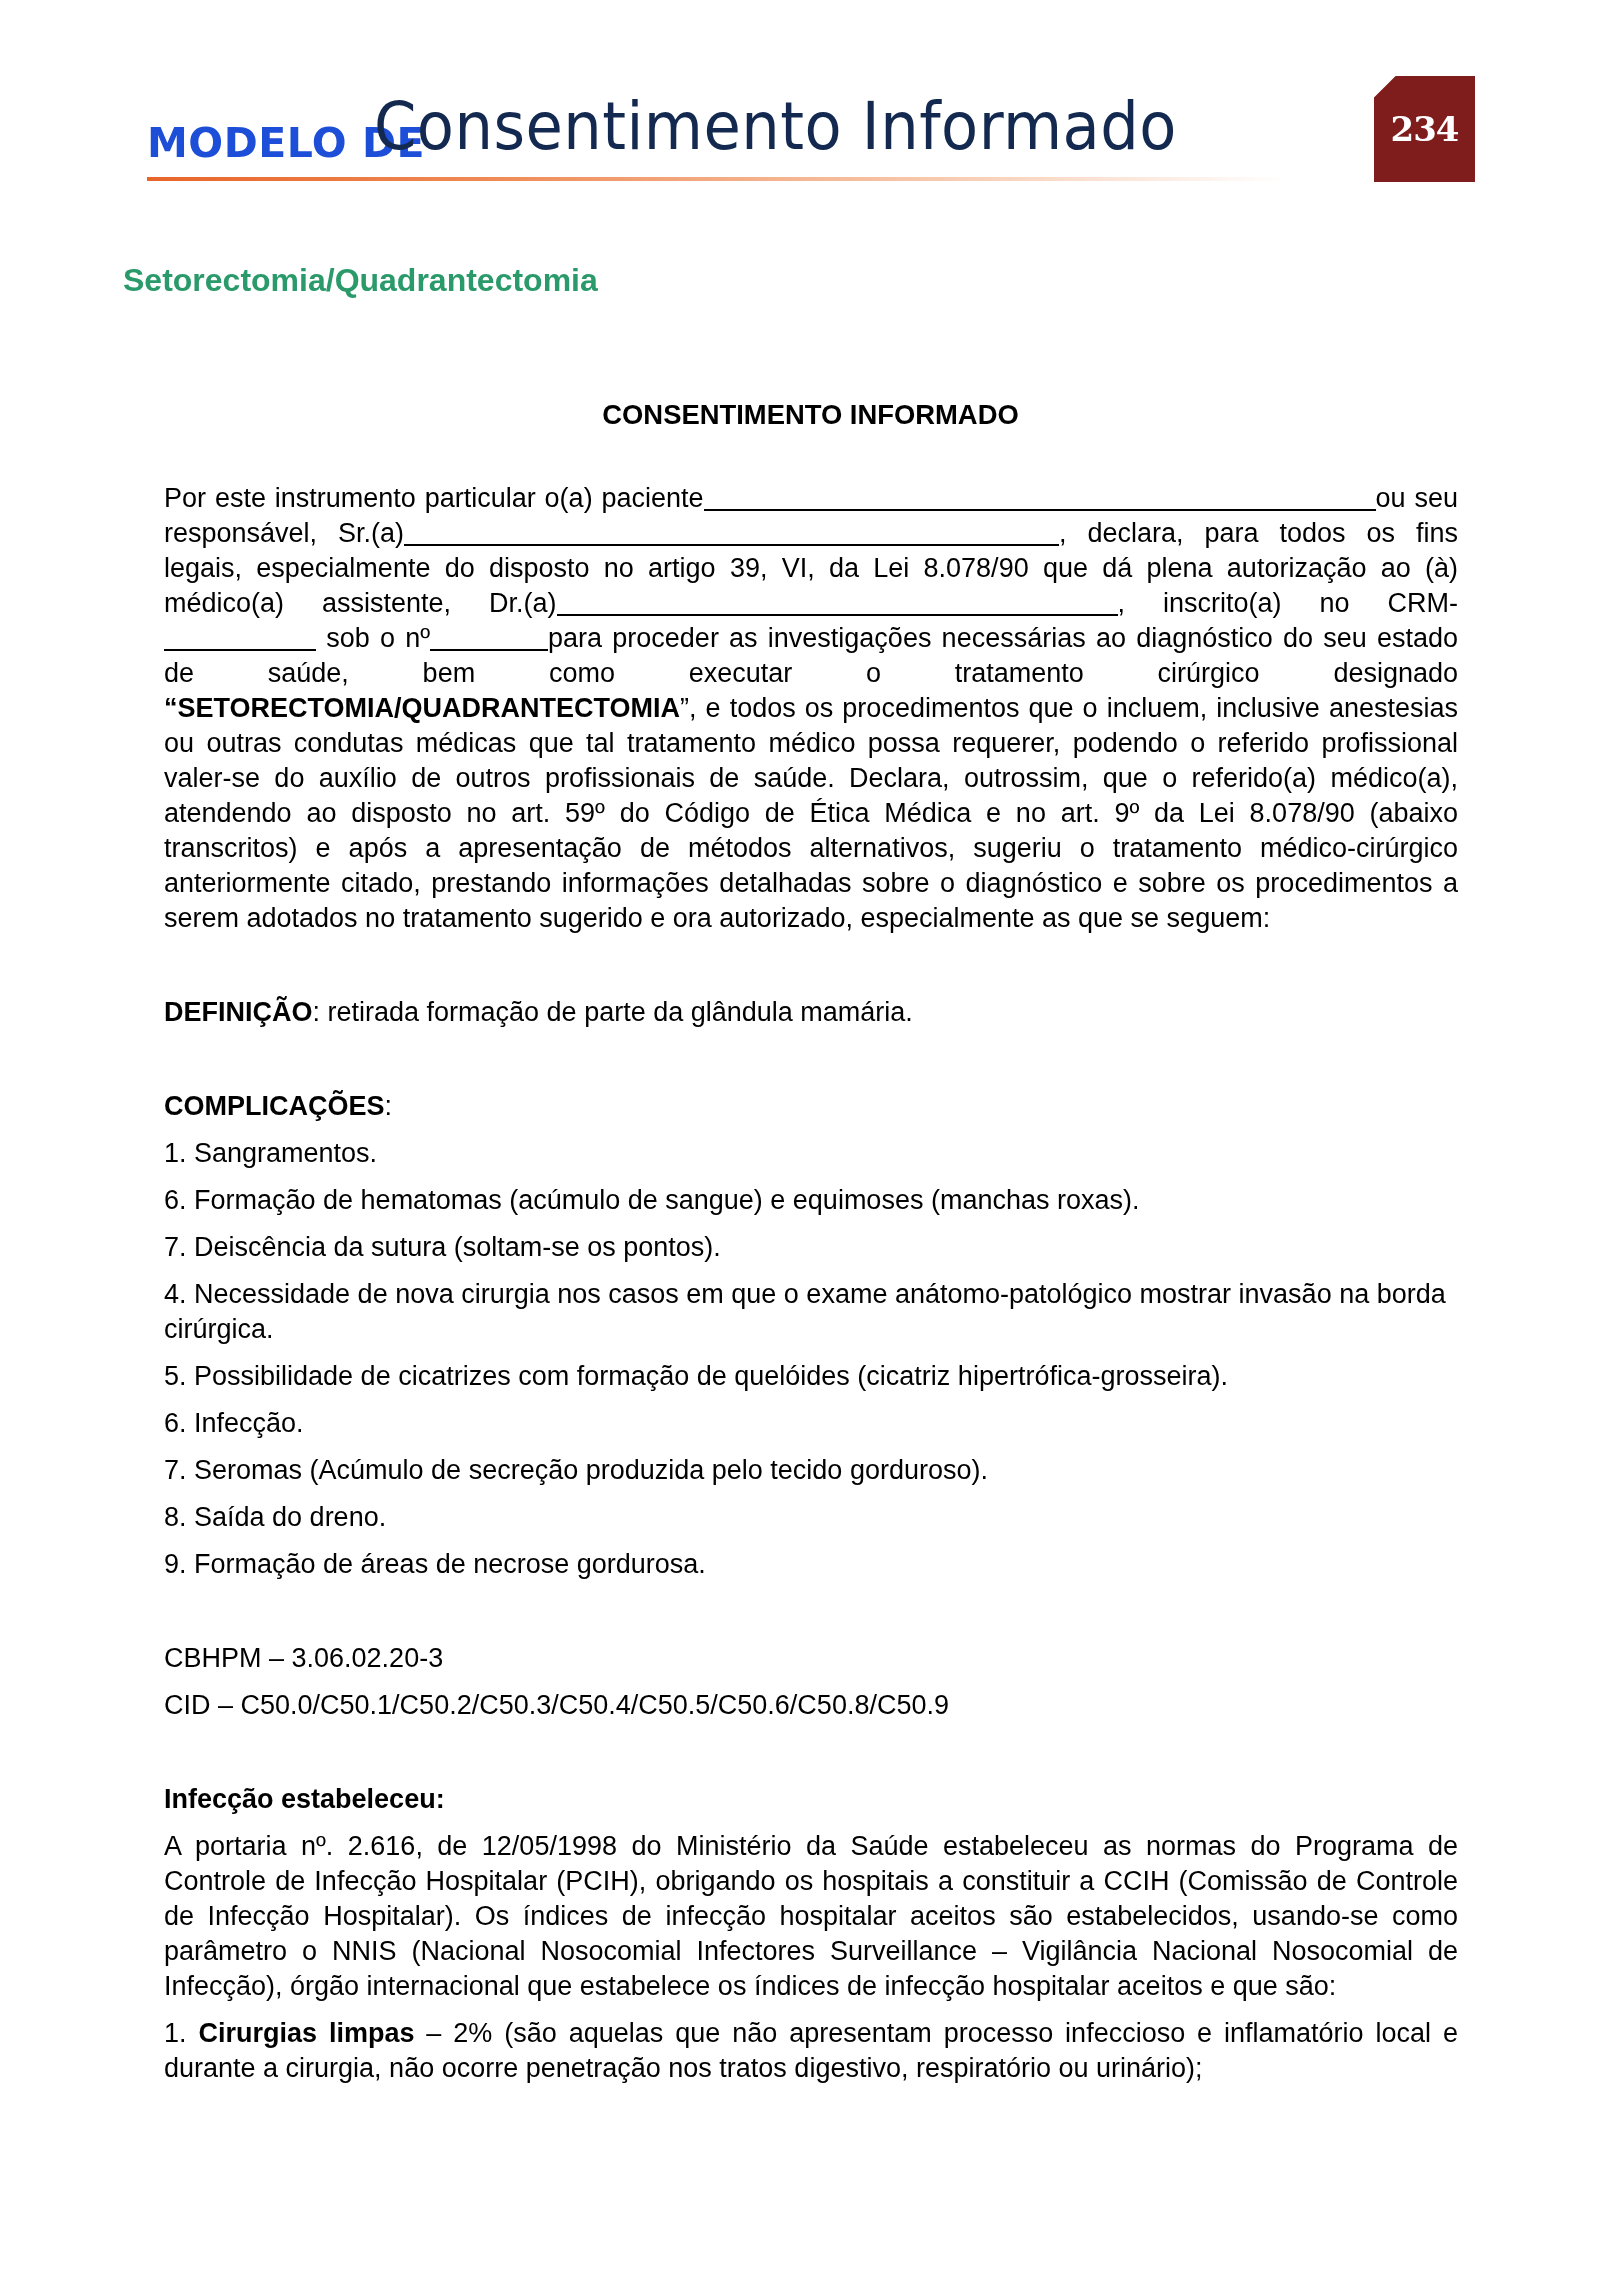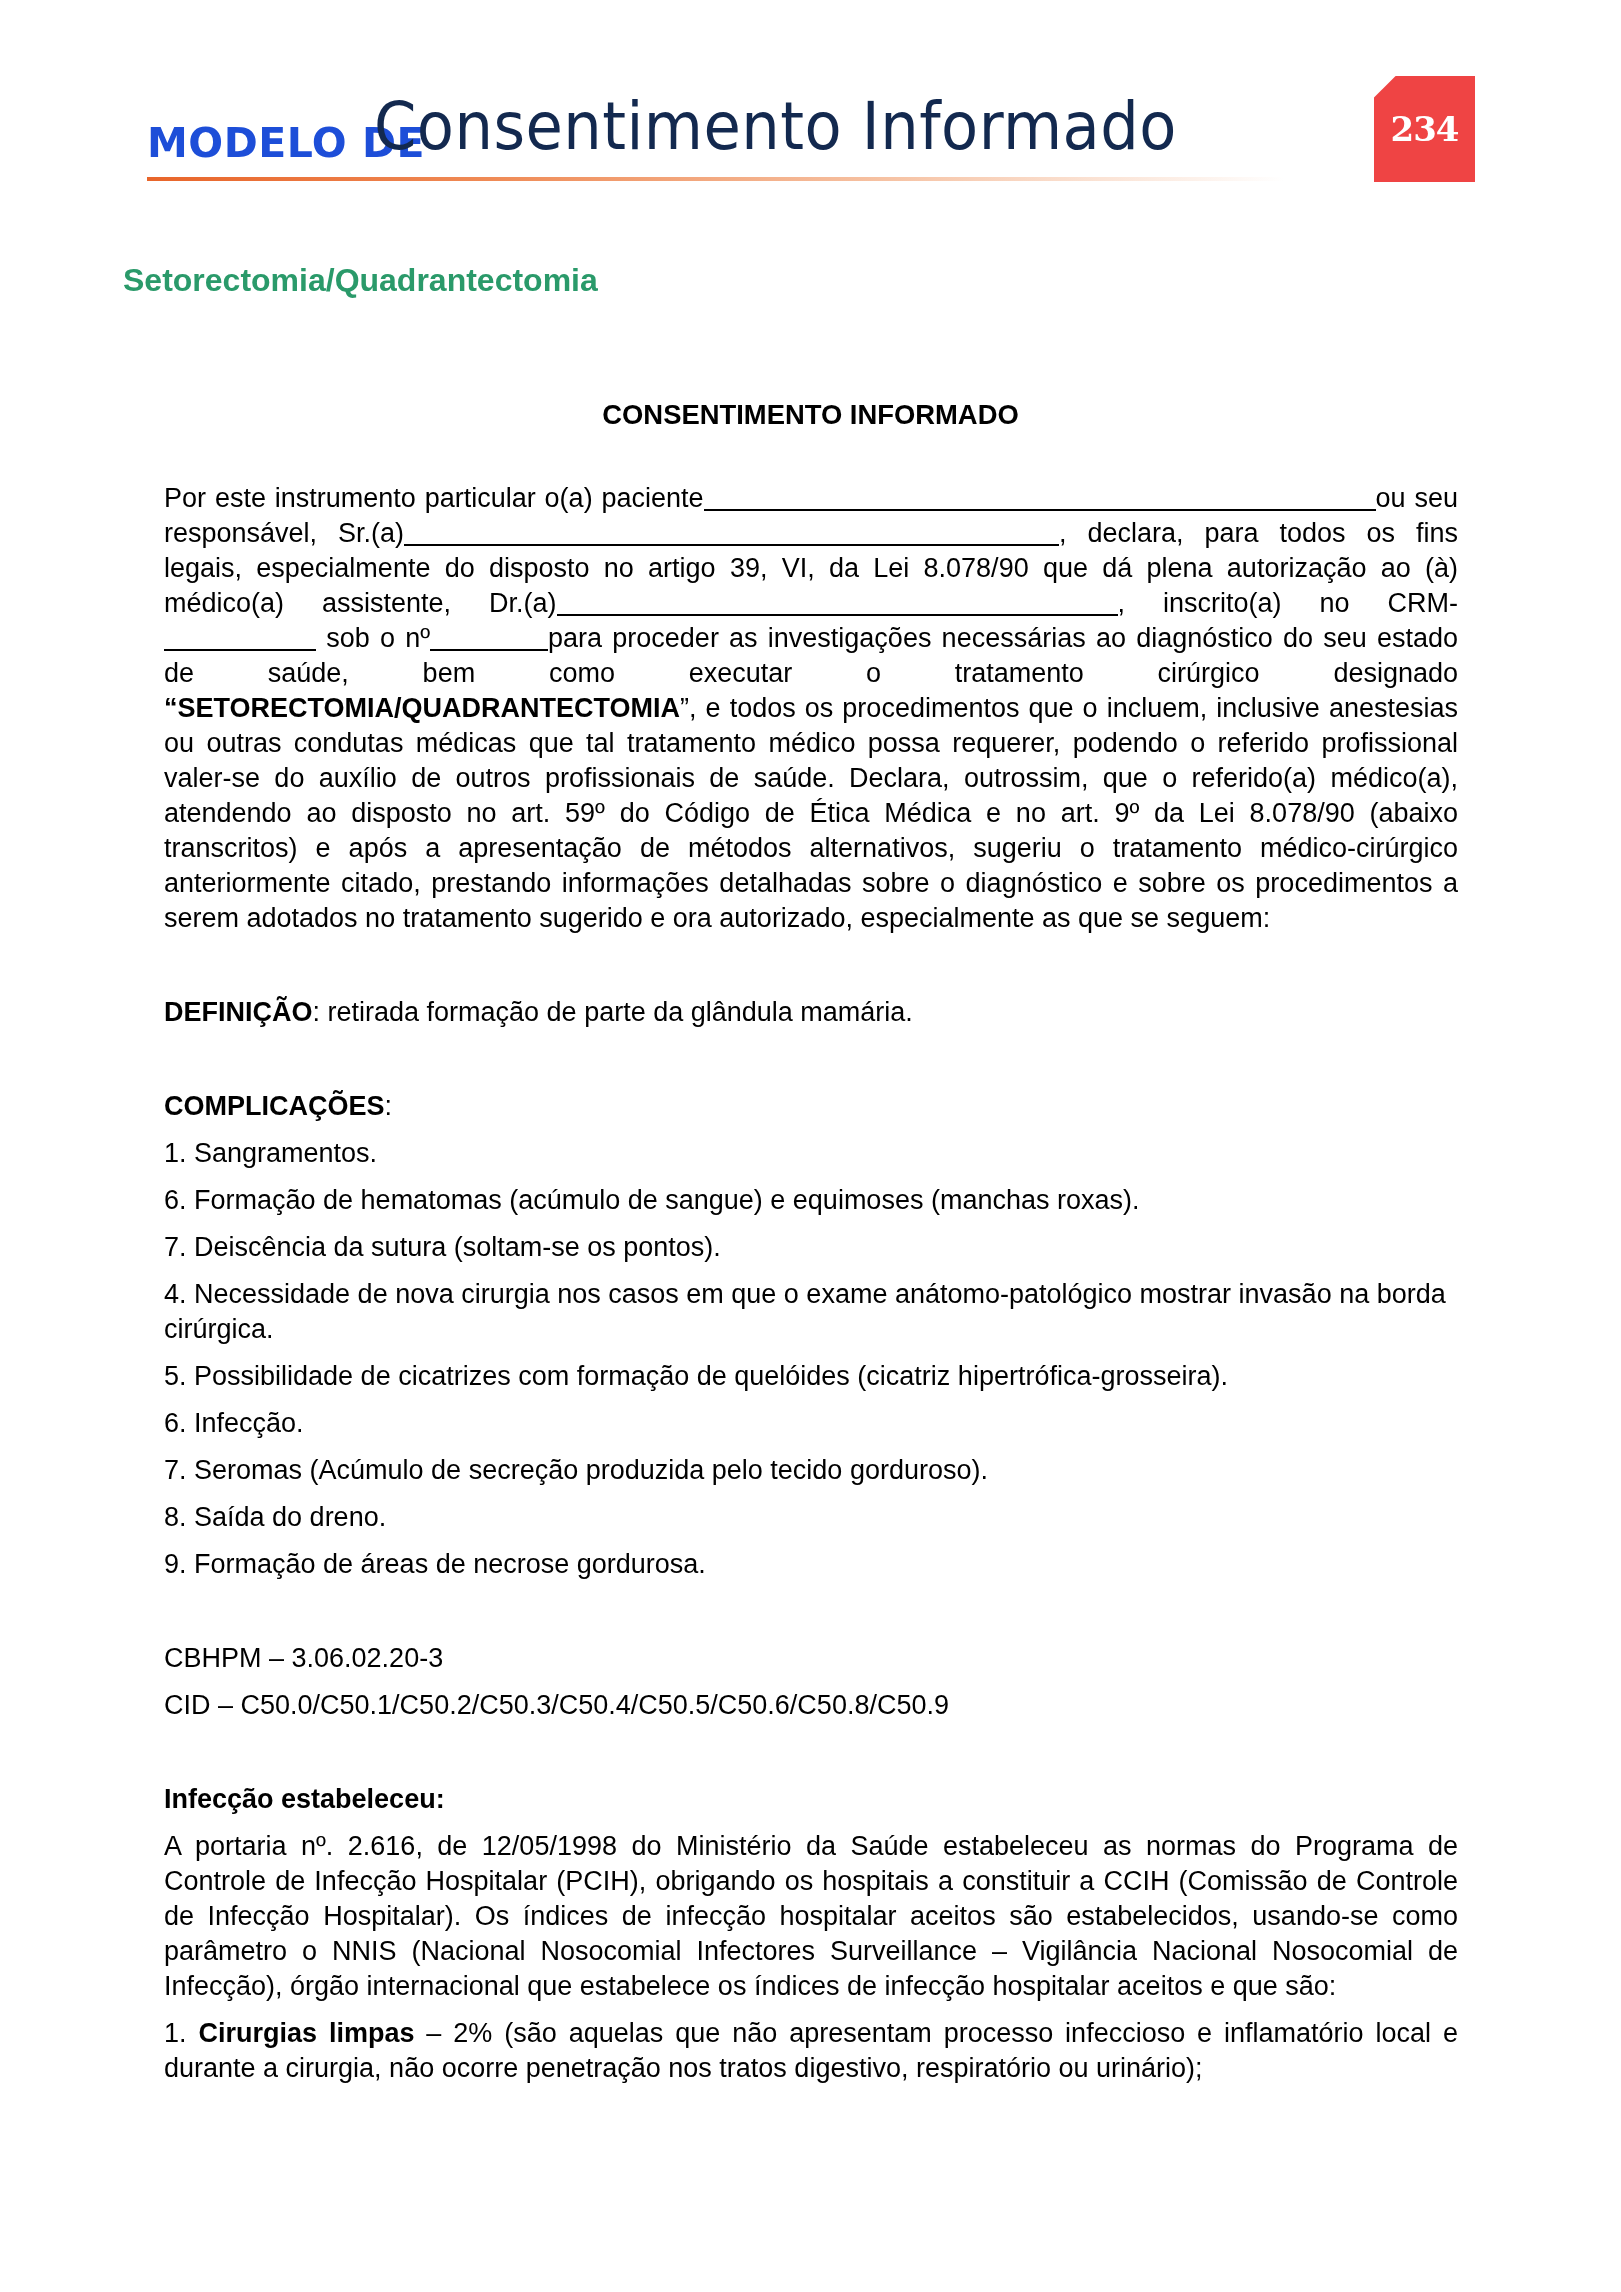--- a/index.html
+++ b/index.html
@@ -2,21 +2,21 @@
 <html><head>
   <meta charset="utf-8">
   <style>
     html, body { margin: 0; padding: 0; background: #ffffff; }
     body { width: 1621px; height: 2293px; position: relative; overflow: hidden; font-family: "Liberation Sans", sans-serif; color: #000; }
 
     .header { position: absolute; left: 0; top: 0; width: 1621px; height: 196px; }
     .header-prefix { position: absolute; left: 147px; top: 123px; font-family: "DejaVu Sans", sans-serif; font-weight: bold; font-size: 41px; letter-spacing: 0.5px; color: #1d4ed8; line-height: 1; }
     .header-title { position: absolute; left: 374px; top: 94px; font-family: "DejaVu Sans", sans-serif; font-size: 66px; font-weight: normal; color: #13294f; line-height: 1; letter-spacing: 0.5px; transform: scaleX(0.92); transform-origin: left top; }
     .header-rule { position: absolute; left: 147px; top: 177px; width: 1137px; height: 3.9px; background: linear-gradient(to right, #e8652a 0%, #ef8a55 30%, #f6c2a3 65%, rgba(255,255,255,0) 100%); }
-    .page-badge { position: absolute; left: 1374px; top: 76px; width: 101px; height: 106px; background: #ef4444; clip-path: polygon(21.6px 0, 100% 0, 100% 100%, 0 100%, 0 21.6px); display: flex; align-items: center; justify-content: center; }
+    .page-badge { position: absolute; left: 1374px; top: 76px; width: 101px; height: 106px; background: #7f1d1d; clip-path: polygon(21.6px 0, 100% 0, 100% 100%, 0 100%, 0 21.6px); display: flex; align-items: center; justify-content: center; }
     .page-badge span { font-family: "DejaVu Serif", serif; font-weight: bold; color: #ffffff; font-size: 34px; letter-spacing: -1px; }
 
     .section-title { position: absolute; left: 123px; top: 261px; font-family: "Liberation Sans", sans-serif; font-weight: bold; font-size: 32px; color: #2a9a6a; line-height: 1.2; }
 
     .doc-title { position: absolute; left: 0; width: 1621px; top: 397px; text-align: center; font-weight: bold; font-size: 27.4px; line-height: 35px; }
 
     .body { position: absolute; left: 152px; top: 469px; width: 1318px; font-size: 27px; line-height: 35px; text-align: justify; }
     .body p { margin: 12px; }
     .body .gap { height: 35px; }
     .blank { display: inline-block; border-bottom: 2px solid #000; height: 25.5px; vertical-align: baseline; margin-bottom: -3.9px; }

